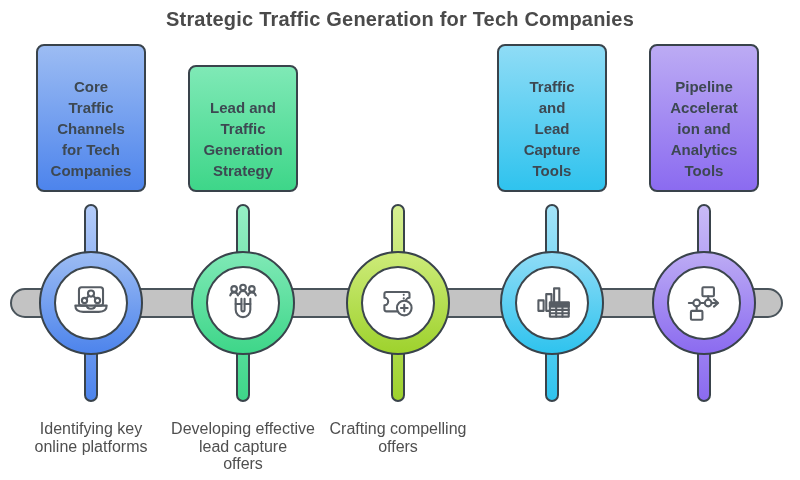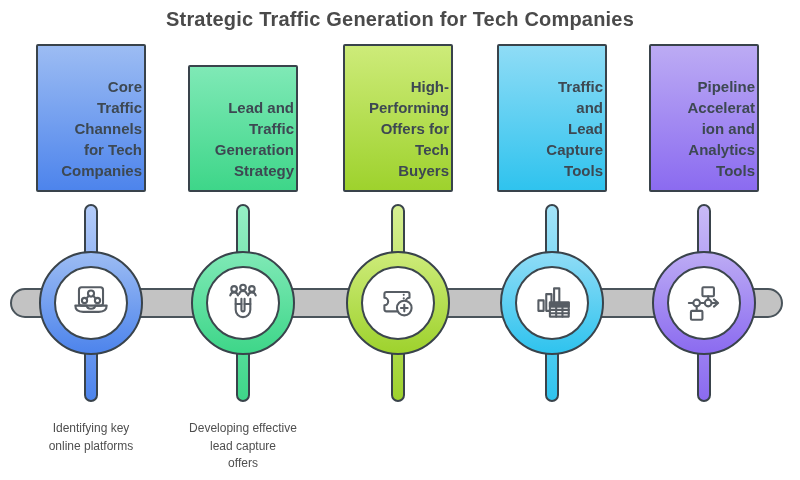--- a/index.html
+++ b/index.html
@@ -4,35 +4,35 @@
 <style>
   html,body{margin:0;padding:0;background:#fff;}
   .canvas{position:relative;width:800px;height:480px;background:#ffffff;overflow:hidden;
           font-family:"Liberation Sans",sans-serif;}
   .title{position:absolute;top:8px;left:0;width:100%;text-align:center;
          font-size:20px;font-weight:bold;color:#4a4a4a;letter-spacing:.2px;}
   .bar{position:absolute;left:10px;top:288px;width:773px;height:30px;box-sizing:border-box;
        background:#c3c3c3;border:2px solid #4a545b;border-radius:17px;z-index:1;}
   .col{position:absolute;top:0;width:160px;height:480px;}
   .box{position:absolute;bottom:288px;left:25px;width:110px;box-sizing:border-box;
-       border:2px solid #39434b;border-radius:2px;
+       border:2px solid #39434b;border-radius:8px;
        background:linear-gradient(180deg,var(--light),var(--dark));
-       padding:9px 2px;text-align:right;font-weight:bold;font-size:15px;line-height:21px;
+       padding:9px 2px;text-align:center;font-weight:bold;font-size:15px;line-height:21px;
        color:#3d4852;white-space:pre-line;z-index:2;}
   .stub{position:absolute;left:73px;top:204px;width:14px;height:198px;box-sizing:border-box;
         border:2px solid #39434b;border-radius:8px;
         background:linear-gradient(180deg,var(--stub-light),var(--dark));z-index:2;}
   .circle{position:absolute;left:28px;top:251px;width:104px;height:104px;box-sizing:border-box;
           border:2px solid #39434b;border-radius:50%;
           background:linear-gradient(180deg,var(--light),var(--dark));
           display:flex;align-items:center;justify-content:center;z-index:3;}
   .inner{width:74px;height:74px;box-sizing:border-box;background:#fff;border:2px solid #3c464d;
          border-radius:50%;display:flex;align-items:center;justify-content:center;}
   .caption{position:absolute;top:420px;left:0;width:160px;text-align:center;
-           font-size:12px;line-height:17.5px;color:#4f4f4f;white-space:pre-line;}
+           font-size:16px;line-height:17.5px;color:#4f4f4f;white-space:pre-line;}
   .icon-holder svg{stroke:#575d64;fill:none;stroke-width:2;stroke-linecap:round;stroke-linejoin:round;}
 </style>
 </head>
 <body>
 
 <div class="canvas">
   <div class="title">Strategic Traffic Generation for Tech Companies</div>
   <div class="bar"></div>
   <div id="steps">
   <div class="col" style="left: 11px; --light: #9cbcf3; --dark: #4d84ec; --stub-light: #b3cbf8;">
@@ -84,41 +84,36 @@
     <line x1="23.5" y1="23" x2="29" y2="23"></line>
   </svg>
           </div>
     </div>
     <div class="caption">Developing effective
 lead capture
 offers</div>
   </div>
 
   <div class="col" style="left: 318px; --light: #cdeb79; --dark: #9ed22d; --stub-light: #d6ef92;">
-    <div class="box">
-      <span>High-
-Performing
-Offers for
-Tech
-Buyers</span>
-    </div>
     <div class="stub"></div>
     <div class="circle">
       <div class="inner icon-holder">
             <svg width="46" height="46" viewBox="0 0 44 44">
     <path d="M11 11.5 H31 a2 2 0 0 1 2 2 V17 a3.6 3.6 0 0 0 0 7.2 V28 a2 2 0 0 1 -2 2 H11 a2 2 0 0 1 -2 -2 V24.2 a3.6 3.6 0 0 0 0 -7.2 V13.5 a2 2 0 0 1 2 -2 Z"></path>
     <circle cx="27.5" cy="14.2" r="1" fill="#575d64" stroke="none"></circle>
     <circle cx="27.5" cy="17.6" r="1" fill="#575d64" stroke="none"></circle>
     <circle cx="27.5" cy="21" r="1" fill="#575d64" stroke="none"></circle>
     <circle cx="28" cy="26.8" r="7" fill="#ffffff"></circle>
     <line x1="24.8" y1="26.8" x2="31.2" y2="26.8"></line>
     <line x1="28" y1="23.6" x2="28" y2="30"></line>
   </svg>
           </div>
     </div>
+    <div class="caption">Crafting compelling
+offers</div>
   </div>
 
   <div class="col" style="left: 472px; --light: #8fdcf6; --dark: #2fc3ee; --stub-light: #a3e3f8;">
     <div class="box">
       <span>Traffic
 and
 Lead
 Capture
 Tools</span>
     </div>

